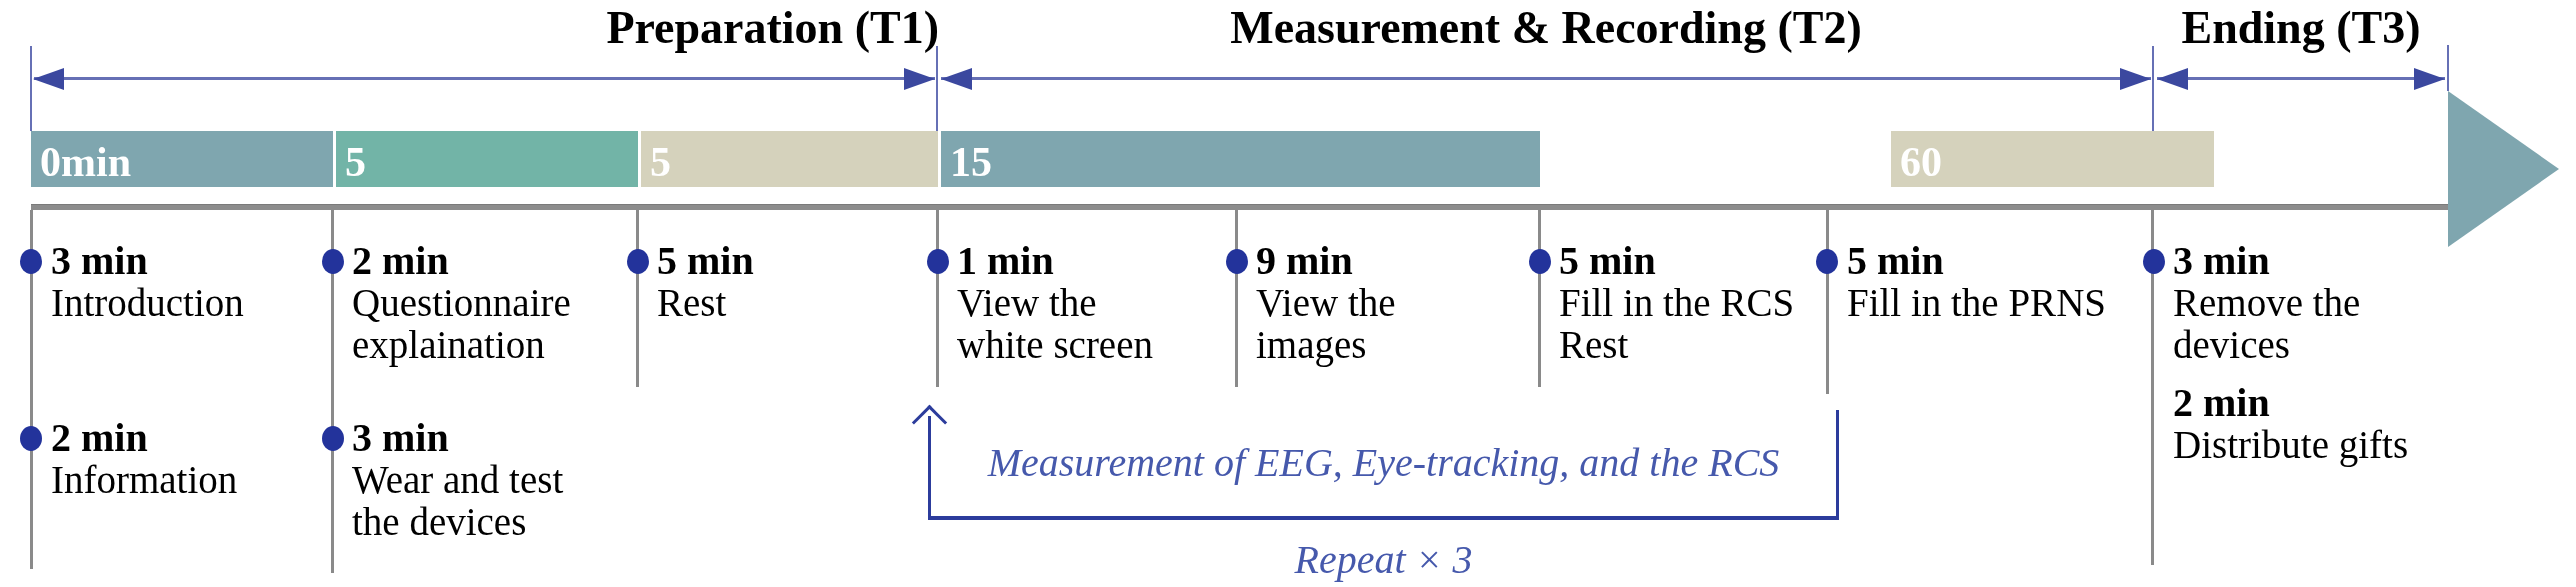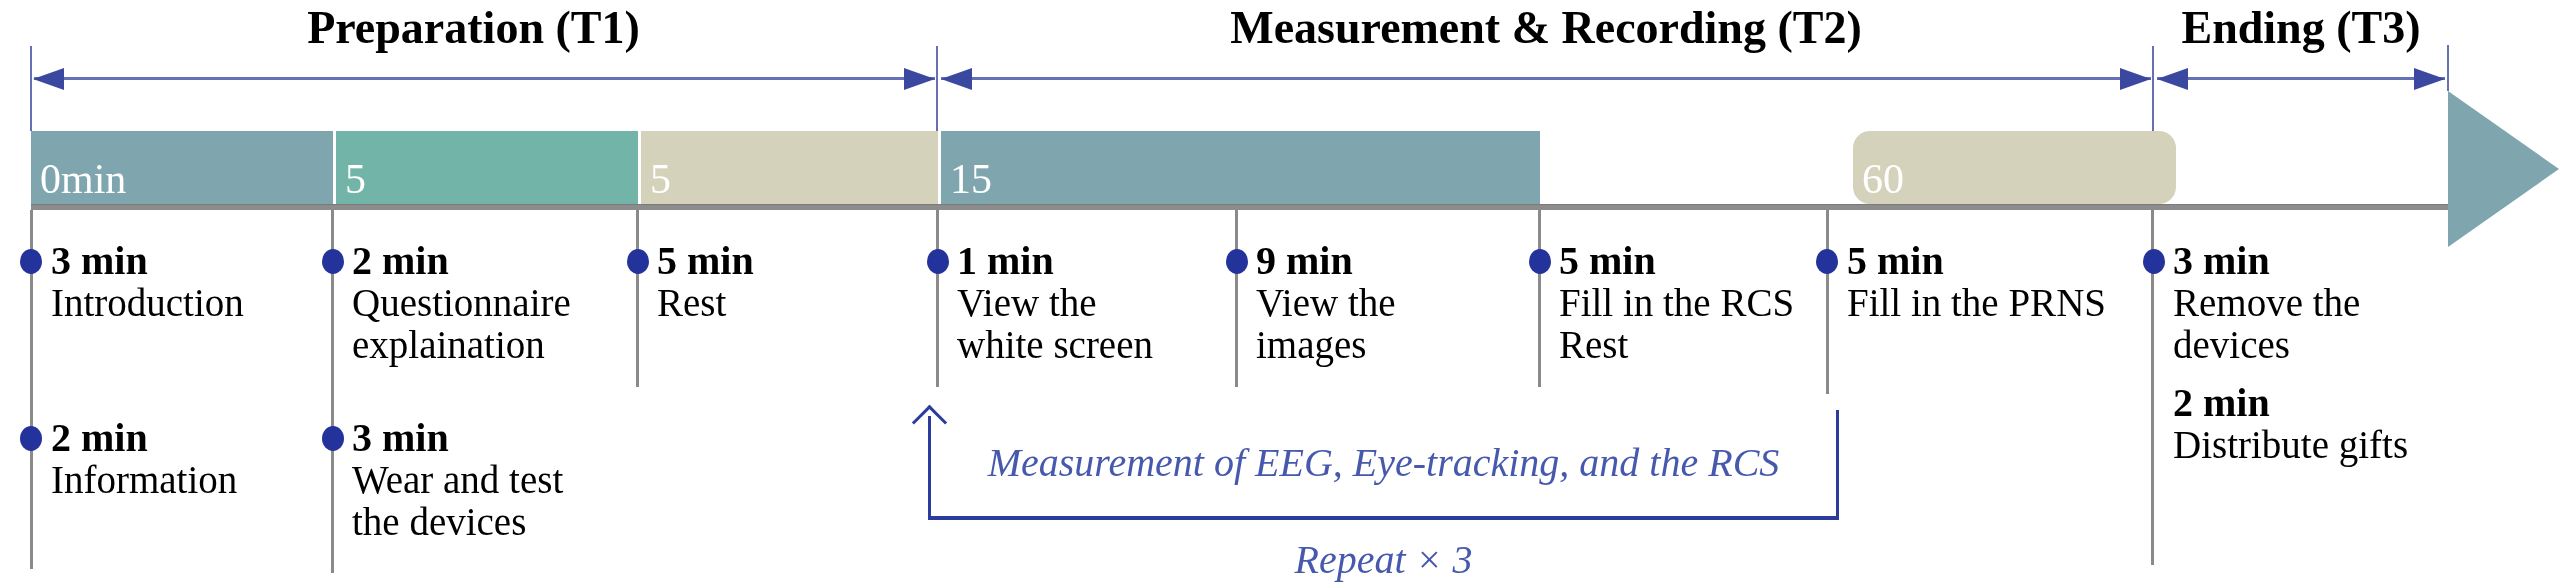--- a/index.html
+++ b/index.html
@@ -17,23 +17,23 @@
   
   .dim-line{position:absolute; top:77px; height:3px; background:var(--dim-line);}
   .dim-head{position:absolute; top:68px; width:0; height:0;
     border-top:11px solid transparent; border-bottom:11px solid transparent;}
   .dim-head.left {border-right:31px solid var(--dim-head);}
   .dim-head.right{border-left:31px solid var(--dim-head);}
   .dim-divider{position:absolute; top:46px; width:2.2px; height:85px; background:var(--dim-line);}
   .dim-divider.short{height:46px; top:45px;}
   
   .seg{
-    position:absolute; top:131px; height:73px;
+    position:absolute; top:131px; height:56px;
     display:flex; align-items:flex-end;
-    padding:0 0 4.5px 9px; box-sizing:border-box;
+    padding:0 0 4.5px 9px; box-sizing:border-box;font-weight:bold;
   }
   .seg .t{font-size:42px; line-height:42px; color:var(--time-label-white); white-space:nowrap;}
   .seg.teal {background:var(--teal-gray);}
   .seg.green{background:var(--teal-green);}
   .seg.beige{background:var(--beige);}
   .bar-underline{position:absolute; left:31px; top:204px; width:2417px; height:6px;
     background:var(--bar-underline); border-top:1.5px solid #7a7a7a; box-sizing:border-box;}
   .big-arrow{position:absolute; left:2448px; top:91px; width:0; height:0;
     border-top:78px solid transparent; border-bottom:78px solid transparent;
     border-left:111px solid var(--teal-gray);}
@@ -52,21 +52,21 @@
     position:absolute; left:928px; width:911px; text-align:center;
     font-size:40px; line-height:45px; font-style:italic; color:var(--annotation-blue);
     white-space:nowrap;
   }
 </style>
 </head>
 <body>
 
 <div id="stage">
 
-  <div class="phase-title" style="left:20px;  width:907px;">Preparation (T1)</div>
+  <div class="phase-title" style="left:32px;  width:907px;text-align:right;">Preparation (T1)</div>
   <div class="phase-title" style="left:938px; width:1216px;">Measurement &amp; Recording (T2)</div>
   <div class="phase-title" style="left:2154px; width:294px;">Ending (T3)</div>
 
   <div class="dim-line" style="left:34px;   width:901px;"></div>
   <div class="dim-line" style="left:941px; width:1210px;"></div>
   <div class="dim-line" style="left:2157px; width:288px;"></div>
 
   <div class="dim-head left" style="left:33px;"></div>
   <div class="dim-head right" style="left:904px;"></div>
   <div class="dim-head left" style="left:941px;"></div>
@@ -84,21 +84,21 @@
     </div>
   <div class="seg green" style="left:336px;  width:302px;">
       <span class="t">5</span>
     </div>
   <div class="seg beige" style="left:641px;  width:297px;">
       <span class="t">5</span>
     </div>
   <div class="seg teal" style="left:941px; width:599px;">
       <span class="t">15</span>
     </div>
-  <div class="seg beige" style="left:1853px; width:323px;border-radius:17px;">
+  <div class="seg beige" style="left:1891px; width:323px;">
       <span class="t">60</span>
     </div>
 
   <div class="bar-underline"></div>
   <div class="big-arrow"></div>
 
   <div class="col-line" style="left:30px;   height:359px;"></div>
   <div class="col-line" style="left:331px;  height:363px;"></div>
   <div class="col-line" style="left:636px;  height:177px;"></div>
   <div class="col-line" style="left:936px; height:177px;"></div>

